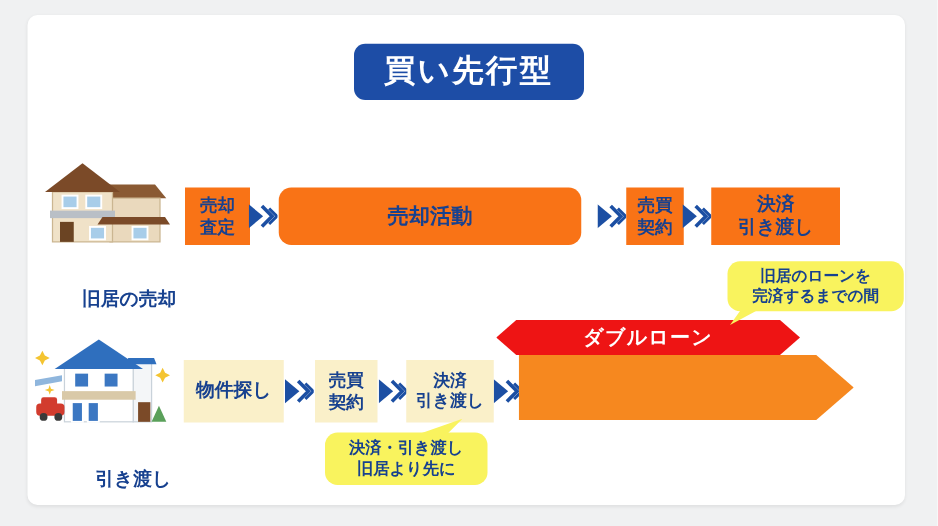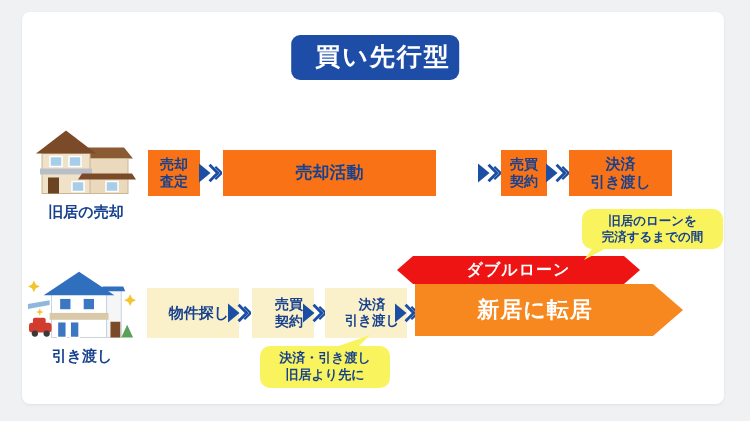--- a/index.html
+++ b/index.html
@@ -12,37 +12,37 @@
   .canvas{position:absolute;left:0;top:0;width:750px;height:421px;}
   .card{
     position:absolute;left:22px;top:12px;width:702px;height:392px;
     background:#ffffff;border-radius:8px;
     box-shadow:0 1px 3px rgba(0,0,0,0.07);
   }
   .title-pill{
     position:absolute;left:50%;top:35px;transform:translateX(-50%);
     background:#1d4da6;color:#ffffff;
     font-size:25px;font-weight:bold;letter-spacing:2px;
-    padding:5px 8px 7px 24px;border-radius:9px;
+    padding:5px 24px 7px 24px;border-radius:9px;
     white-space:nowrap;
   }
   .house{position:absolute;}
   .house-label{
-    position:absolute;width:110px;text-align:center;
-    color:#17418f;font-size:15px;font-weight:bold;white-space:nowrap;
+    position:absolute;width:110px;text-align:right;
+    color:#17418f;font-size:15px;font-weight:bold;white-space:nowrap;margin-top:27px;
   }
   .step{
     position:absolute;display:flex;flex-direction:column;
     align-items:center;justify-content:center;
     color:#17418f;font-weight:bold;text-align:center;line-height:1.18;
   }
   .step-orange{background:#f97316;}
   .step-cream{background:#faf0c9;}
   .row-top{top:150px;height:46px;}
-  .row-bottom{top:288px;height:50px;padding-left:12px;}
+  .row-bottom{top:288px;height:50px;}
   .flow-arrow{position:absolute;width:23px;height:26px;}
   .banner-red{position:absolute;left:397px;top:256px;width:243px;height:28px;}
   .banner-red-label{
     position:absolute;left:397px;top:256px;width:243px;height:28px;
     display:flex;align-items:center;justify-content:center;
     color:#ffffff;font-size:16px;font-weight:bold;letter-spacing:1px;
   }
   .banner-orange{position:absolute;left:415px;top:284px;width:268px;height:52px;}
   .banner-orange-label{
     position:absolute;left:415px;top:284px;width:240px;height:52px;
@@ -105,21 +105,21 @@
 
   <div class="step step-orange row-top" style="left:148px;width:52px;font-size:14px;">
     <span class="ln">売却</span>
     <span class="ln">査定</span>
   </div>
   <svg class="flow-arrow" style="left:199px;top:160px;" viewBox="0 0 24 26">
     <polygon points="0,3 12,13 0,23" fill="#1c4fa3"></polygon>
     <path d="M11,4.5 L19.5,13 L11,21.5" stroke="#1c4fa3" stroke-width="3" fill="none"></path>
     <path d="M17,6.5 L23.5,13 L17,19.5" stroke="#1c4fa3" stroke-width="2.4" fill="none"></path>
   </svg>
-  <div class="step step-orange row-top" style="left:223px;width:213px;font-size:17px;">
+  <div class="step step-orange row-top" style="left:223px;width:242px;font-size:17px;border-radius:10px;">
     <span class="ln">売却活動</span>
   </div>
   <svg class="flow-arrow" style="left:478px;top:160px;" viewBox="0 0 24 26">
     <polygon points="0,3 12,13 0,23" fill="#1c4fa3"></polygon>
     <path d="M11,4.5 L19.5,13 L11,21.5" stroke="#1c4fa3" stroke-width="3" fill="none"></path>
     <path d="M17,6.5 L23.5,13 L17,19.5" stroke="#1c4fa3" stroke-width="2.4" fill="none"></path>
   </svg>
   <div class="step step-orange row-top" style="left:501px;width:46px;font-size:14px;">
     <span class="ln">売買</span>
     <span class="ln">契約</span>
@@ -162,21 +162,20 @@
   </svg>
 
   <svg class="banner-red" viewBox="0 0 243 28">
     <polygon points="0,14 16,0 227,0 243,14 227,28 16,28" fill="#ee1414"></polygon>
   </svg>
   <div class="banner-red-label">ダブルローン</div>
 
   <svg class="banner-orange" viewBox="0 0 268 52">
     <polygon points="0,0 238,0 268,26 238,52 0,52" fill="#f6881f"></polygon>
   </svg>
-  <div class="banner-orange-label">新居に転居</div>
 
   <svg class="callout-tail" style="left:584px;top:246px;" width="26" height="14" viewBox="0 0 26 14">
     <polygon points="10,0 26,0 0,14" fill="#f9f35e"></polygon>
   </svg>
   <div class="callout" style="left:582px;top:209px;width:141px;height:40px;font-size:12.5px;">
     <span class="ln">旧居のローンを</span>
     <span class="ln">完済するまでの間</span>
   </div>
 
   <svg class="callout-tail" style="left:330px;top:335px;" width="40" height="14" viewBox="0 0 40 14">

